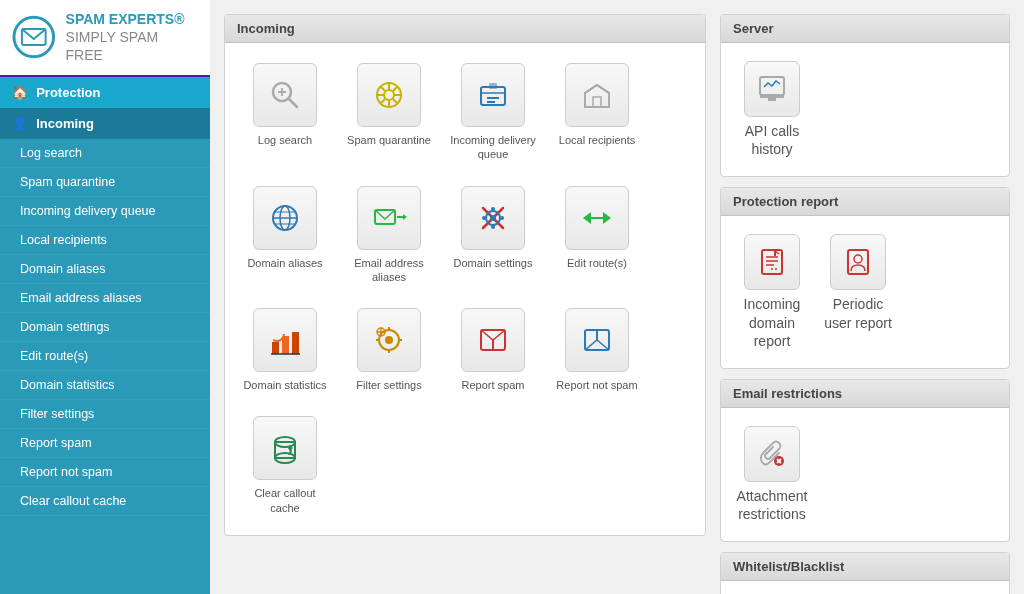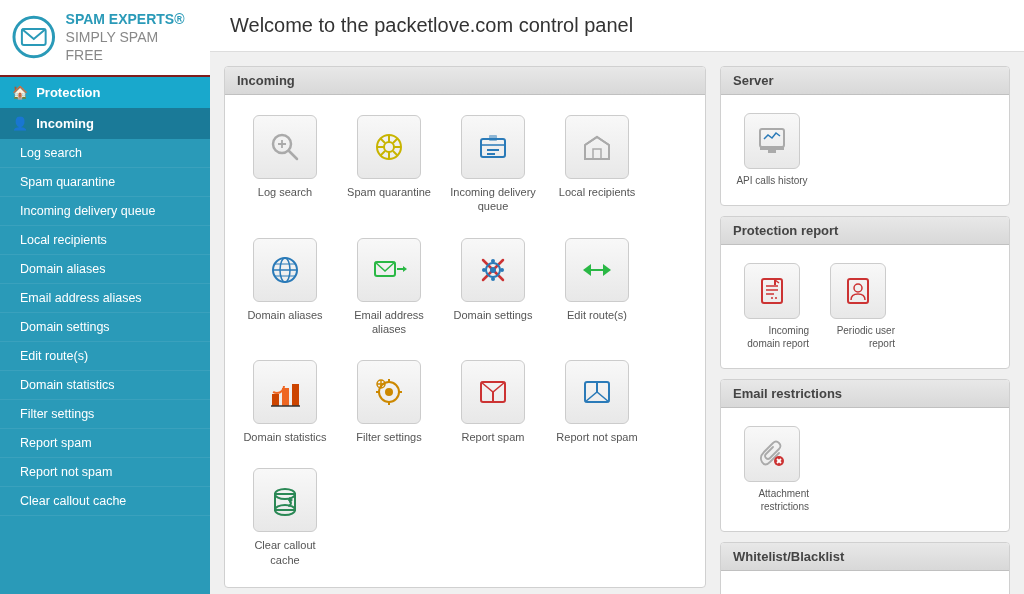--- a/index.html
+++ b/index.html
@@ -14,21 +14,21 @@
       flex-direction: column;
       height: 100%;
       overflow-y: auto;
     }
     #logo-area {
       background: white;
       padding: 10px 12px;
       display: flex;
       align-items: center;
       gap: 10px;
-      border-bottom: 2px solid #7f1d1d;
+      border-bottom: 2px solid #4c1d95;
     }
     #logo-icon {
       width: 44px;
       height: 44px;
     }
     #logo-text { font-size: 11px; line-height: 1.3; }
     #logo-text .brand { font-weight: bold; font-size: 14px; color: #2a9ab8; }
     #logo-text .tagline { color: #888; font-size: 14px; }
 
     .sidebar-section-header {
@@ -148,23 +148,23 @@
       height: 56px;
       background: linear-gradient(to bottom, #f8f8f8, #e8e8e8);
       border: 1px solid #ccc;
       border-radius: 6px;
       display: flex;
       align-items: center;
       justify-content: center;
       font-size: 22px;
     }
     .right-icon-label {
-      font-size: 10px;
+      font-size: 14px;
       color: #555;
-      text-align: right;
+      text-align: center;
       line-height: 1.3;
     }
   </style>
 </head>
 <body>
 
 <div id="sidebar">
   <div id="logo-area">
 
     <svg id="logo-icon" viewBox="0 0 44 44">
@@ -222,21 +222,20 @@
   </div>
   <div class="sidebar-item">
     <span>Report not spam</span>
   </div>
   <div class="sidebar-item">
     <span>Clear callout cache</span>
   </div>
 </div>
 
 <div id="main">
-  <div id="page-title">Welcome to the packetlove.com control panel</div>
 
   <div id="content-area">
 
     <div id="left-panel">
       <div class="panel-box">
         <div class="panel-header">Incoming</div>
         <div class="panel-body">
           <div class="icon-grid">
 
             <div class="icon-item">

